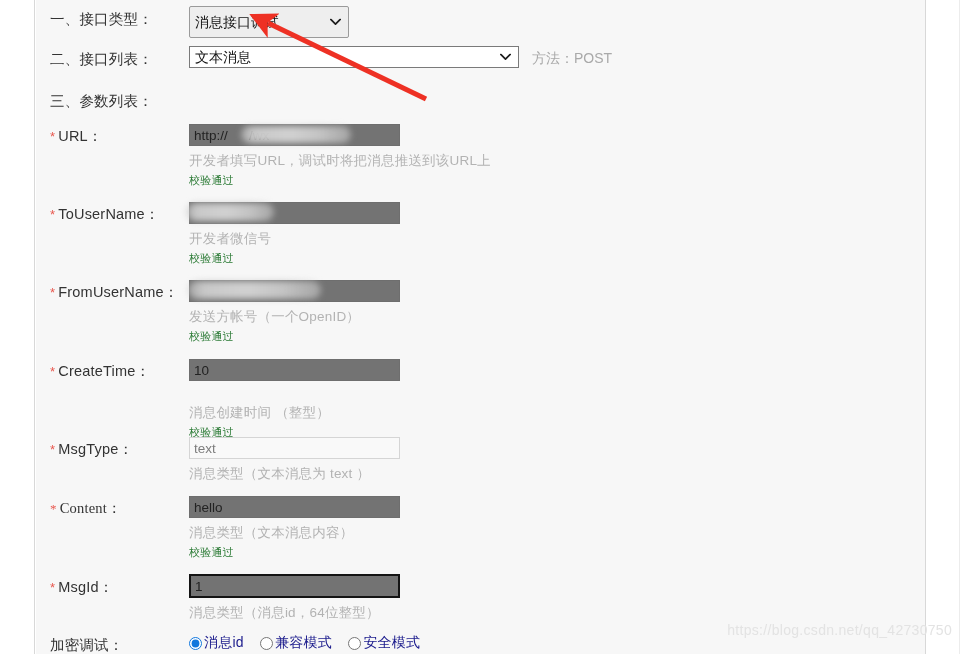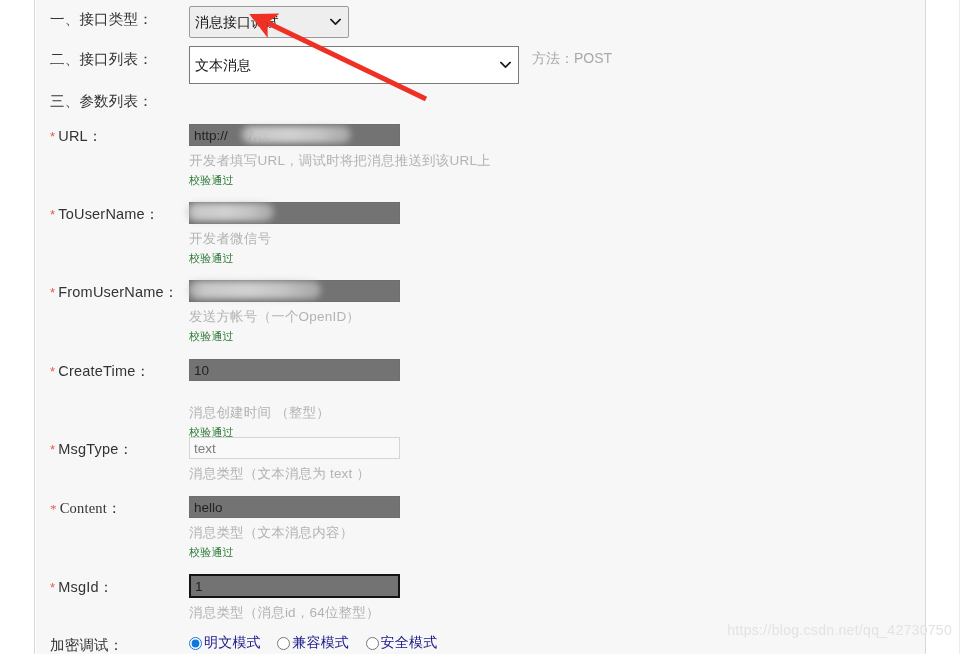--- a/index.html
+++ b/index.html
@@ -135,21 +135,21 @@
     border-radius: 2px;
     -webkit-appearance: none;
     appearance: none;
     outline: none;
   }
   .sel.wide {
     width: 330px;
     background: #ffffff;
     border: 1px solid #7a7a7a;
     border-radius: 0;
-    height: 38px;
+    height: 22px;
   }
   .sel.narrow { width: 160px; }
   .caret {
     position: absolute;
     right: 8px; top: 50%;
     transform: translateY(-50%);
     pointer-events: none;
     width: 11px; height: 7px;
   }
   .caret svg { display: block; }
@@ -335,21 +335,21 @@
       <input class="txt focused" type="text" value="1" style="">
       <div class="hint" style="margin-top:6px;">消息类型（消息id，64位整型）</div>
     </div>
   </div>
 
   <div class="row" style="top:634px;">
     <div class="lbl" style="top:2px;">加密调试：</div>
     <div class="radio-row" style="top:0;">
       <label class="radio-item">
         <input type="radio" name="encmode" checked="" style="">
-        <span>明文模式</span>
+        <span>消息id</span>
       </label>
       <label class="radio-item">
         <input type="radio" name="encmode" style="">
         <span>兼容模式</span>
       </label>
       <label class="radio-item">
         <input type="radio" name="encmode" style="">
         <span>安全模式</span>
       </label>
     </div>

